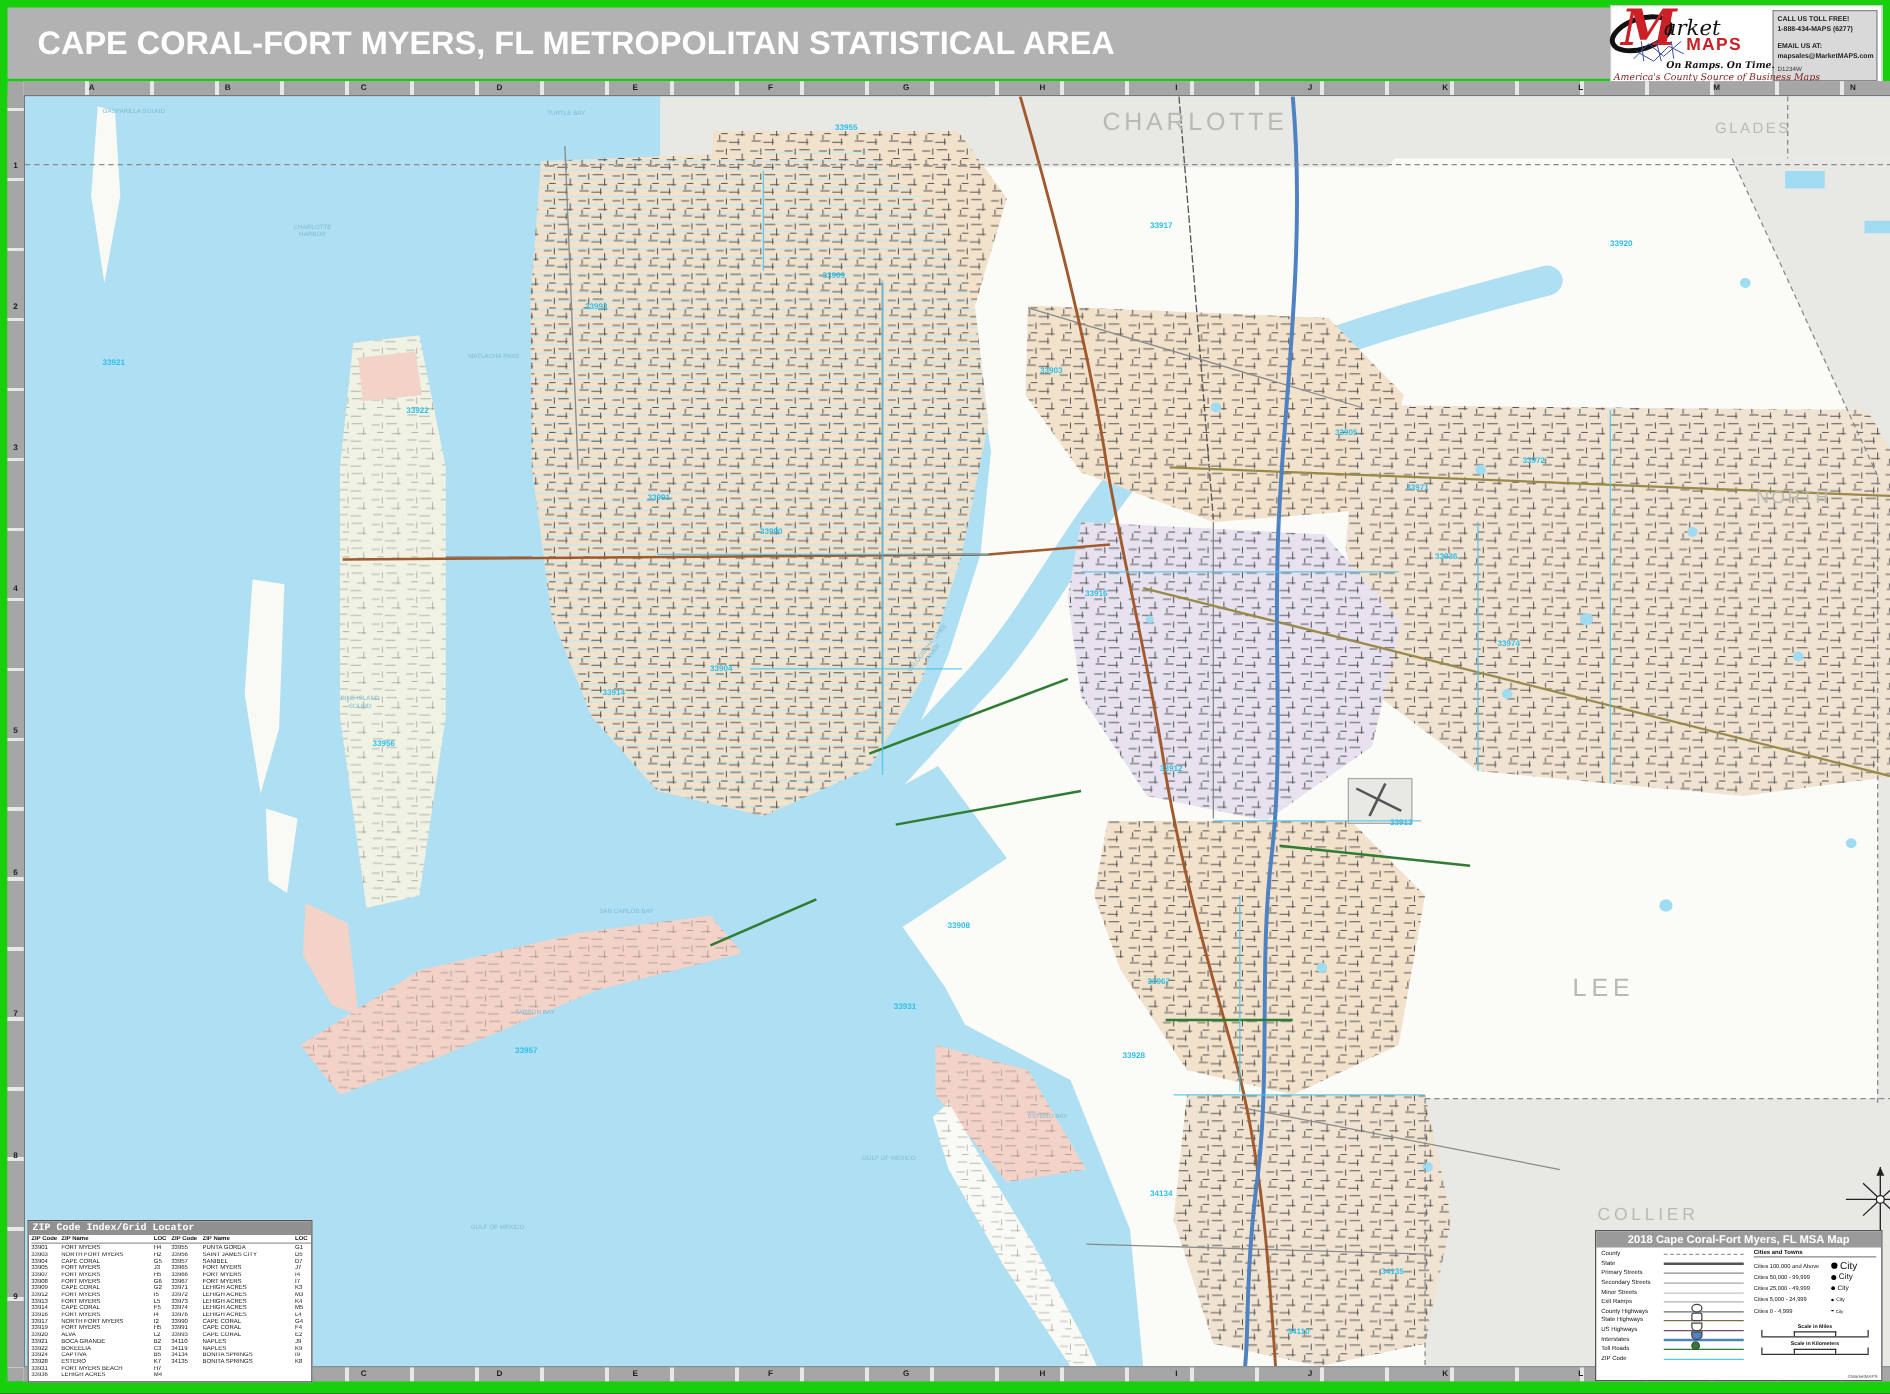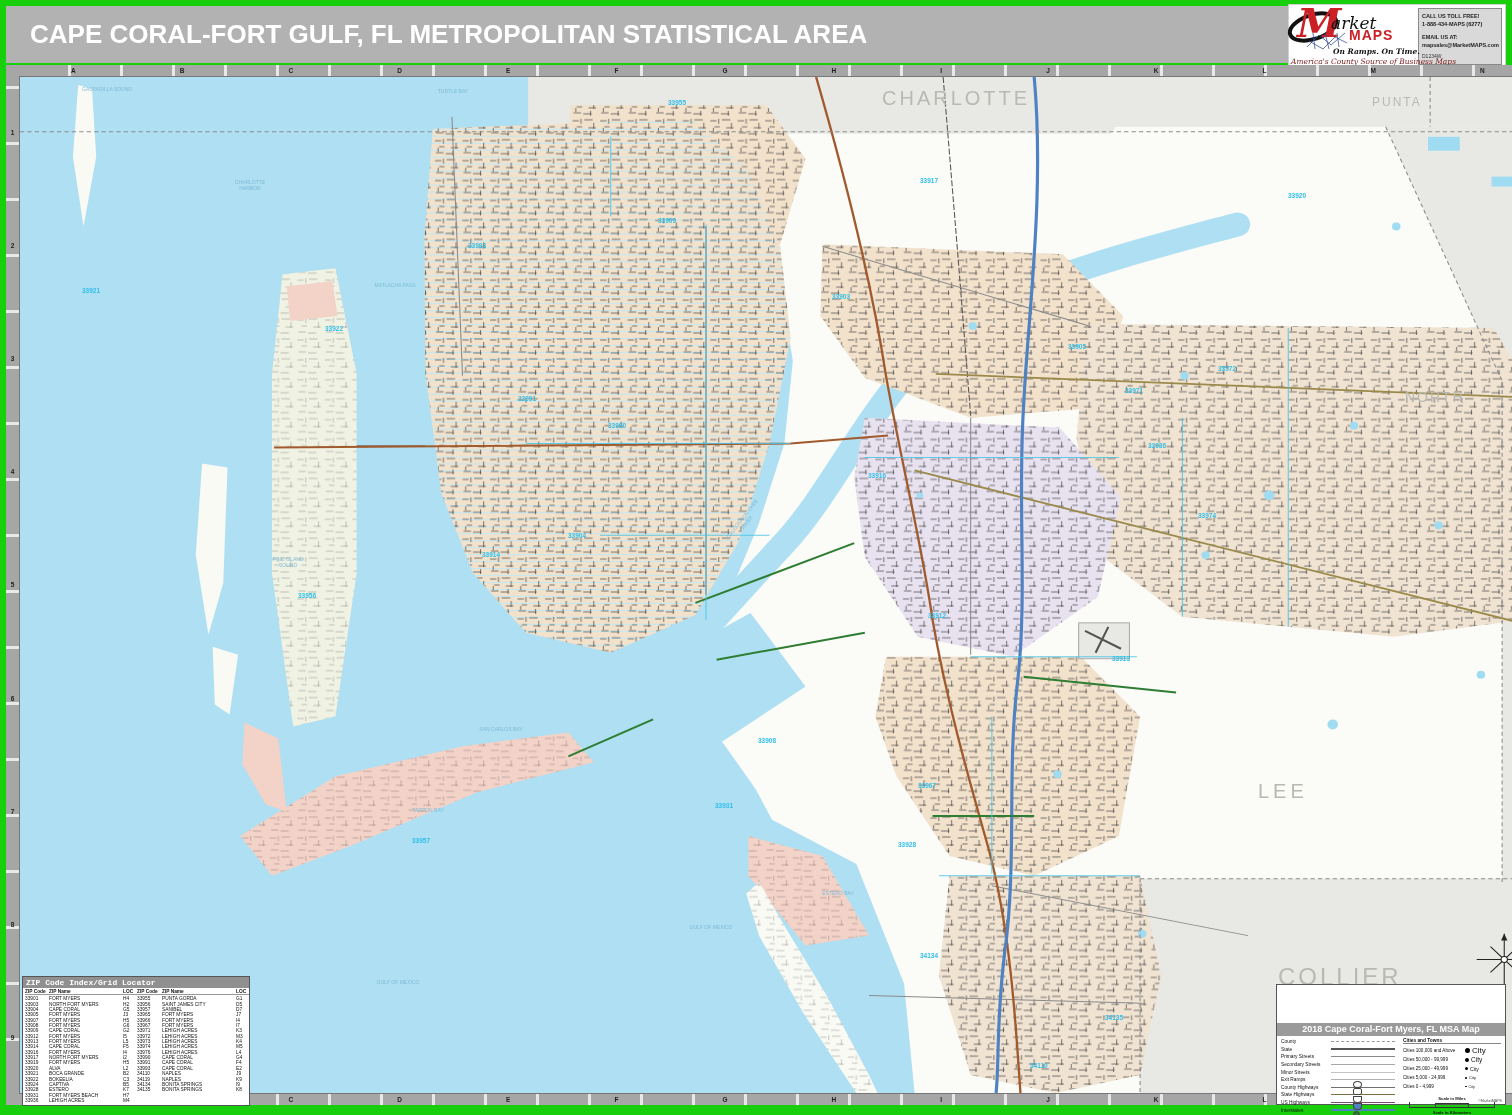--- a/index.html
+++ b/index.html
@@ -50,21 +50,21 @@
   .zip-table{position:absolute;left:22px;top:976px;width:226px;background:#fff;border:1px solid #555;
          z-index:40;}
   .zip-table .tbar{background:#909090;color:#fff;font-size:8px;font-weight:bold;padding:1px 3px;height:9px;font-family:Liberation Mono, monospace;}
   .ztgrid{display:grid;grid-template-columns:24px 74px 14px 25px 74px 13px;padding:1px 2px 2px 2px;}
   .ztgrid span{font-size:4.8px;line-height:5.35px;color:#111;white-space:nowrap;overflow:hidden;}
   .ztgrid .h{font-weight:bold;border-bottom:0.5px solid #999;margin-bottom:1px;}
   
   .legend{position:absolute;left:1276px;top:984px;width:228px;height:119px;background:#fff;
           border:1px solid #555;z-index:40;}
   .legend .tbar{background:#9a9a9a;color:#fff;font-size:9px;font-weight:bold;text-align:center;
-          padding:1px 0;height:11px;margin-top:38px;}
+          padding:1px 0;height:11px;}
   .legend-body{display:flex;padding:2px 4px 0 4px;}
   .lg-left{width:118px;}
   .lg-row{display:flex;align-items:center;height:7.6px;position:relative;}
   .lg-row .lab{width:50px;font-size:4.8px;color:#111;white-space:nowrap;}
   .lg-row .line{flex:1;height:0;position:relative;margin-right:4px;}
   .ln-county .line{border-top:1px dashed #999;}
   .ln-state .line{border-top:2px solid #555;}
   .ln-primary .line{border-top:1.5px solid #8a8a8a;}
   .ln-secondary .line{border-top:1px solid #a8a8a8;}
   .ln-minor .line{border-top:1px solid #c4c4c4;}
@@ -101,21 +101,21 @@
   .scale-bar:before{left:0;} .scale-bar:after{right:0;}
   .scale-bar .mid{position:absolute;left:30%;right:30%;top:2px;bottom:0;border:1px solid #333;border-bottom:none;}
   .legend-copy{position:absolute;right:3px;bottom:1px;font-size:3.6px;color:#555;}
 </style>
 </head>
 <body>
 
 <div class="stage">
 
   <div class="header">
-    <div class="title">CAPE CORAL-FORT GULF, FL METROPOLITAN STATISTICAL AREA</div>
+    <div class="title">CAPE CORAL-FORT MYERS, FL METROPOLITAN STATISTICAL AREA</div>
   </div>
 
   <div class="logo-box">
     <div class="logo-left">
       <svg class="logo-swoosh" width="60" height="44">
         <ellipse cx="26" cy="20" rx="24" ry="12" fill="none" stroke="#111" stroke-width="4" transform="rotate(-18 26 20)"></ellipse>
       </svg>
       <div class="logo-m">M</div>
       <div class="logo-arket">arket</div>
       <svg class="logo-sketch" width="44" height="20">
@@ -323,24 +323,24 @@
 
         <g transform="translate(1402,886)" stroke="#222" stroke-width="1" fill="none">
           <path d="M0,-26 V26 M-26,0 H26 M-13,-13 L13,13 M13,-13 L-13,13"></path>
           <circle r="3" fill="#fff"></circle>
           <path d="M0,-26 L3,-19 L-3,-19 Z" fill="#222" stroke="none"></path>
         </g>
       </svg>
 
       <div class="map-labels">
         <div class="county-label" style="left: 862px; top: 10px; font-size: 20px; letter-spacing: 3px;">CHARLOTTE</div>
-          <div class="county-label" style="left: 1352px; top: 18px; font-size: 12px; letter-spacing: 2px;">PUNTA</div>
+          <div class="county-label" style="left: 1352px; top: 18px; font-size: 12px; letter-spacing: 2px;">GLADES</div>
           <div class="county-label" style="left: 1385px; top: 312px; font-size: 14px; letter-spacing: 2px;">NORTH</div>
           <div class="county-label" style="left: 1238px; top: 703px; font-size: 20px; letter-spacing: 4px;">LEE</div>
-          <div class="county-label" style="left: 1258px; top: 886px; font-size: 24px; letter-spacing: 3px;">COLLIER</div>
+          <div class="county-label" style="left: 1258px; top: 886px; font-size: 14px; letter-spacing: 3px;">COLLIER</div>
         <div class="water-label" style="left: 62px; top: 10px;">GASPARILLA SOUND</div>
           <div class="water-label" style="left: 408px; top: 12px;">TURTLE BAY</div>
           <div class="water-label" style="left: 205px; top: 103px;">CHARLOTTE HARBOR</div>
           <div class="water-label" style="left: 350px; top: 206px;">MATLACHA PASS</div>
           <div class="water-label" style="left: 243px; top: 480px;">PINE ISLAND SOUND</div>
           <div class="water-label" style="left: 456px; top: 650px;">SAN CARLOS BAY</div>
           <div class="water-label" style="left: 383px; top: 731px;">TARPON BAY</div>
           <div class="water-label" style="left: 700px; top: 438px; transform: rotate(-52deg);">CALOOSAHATCHEE RIVER</div>
           <div class="water-label" style="left: 793px; top: 814px;">ESTERO BAY</div>
           <div class="water-label" style="left: 666px; top: 848px;">GULF OF MEXICO</div>

